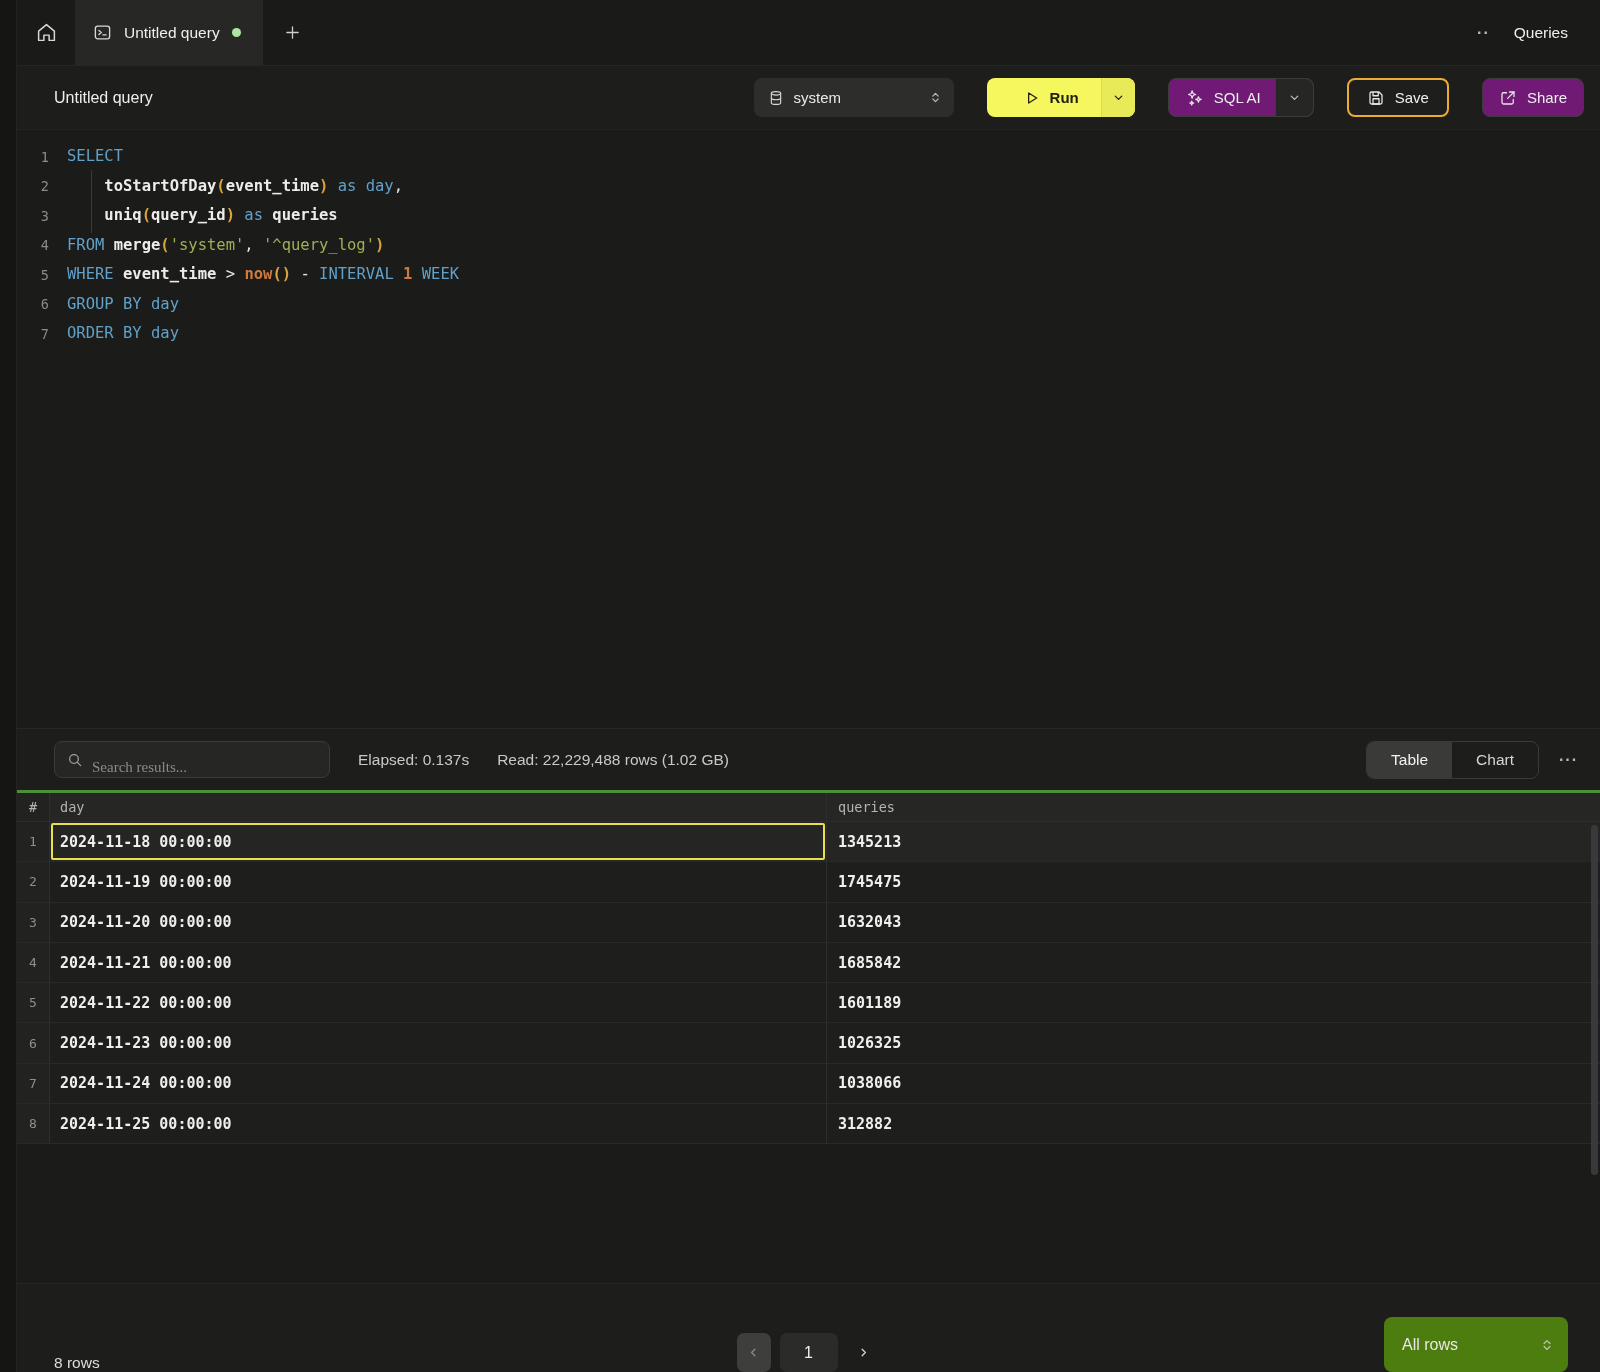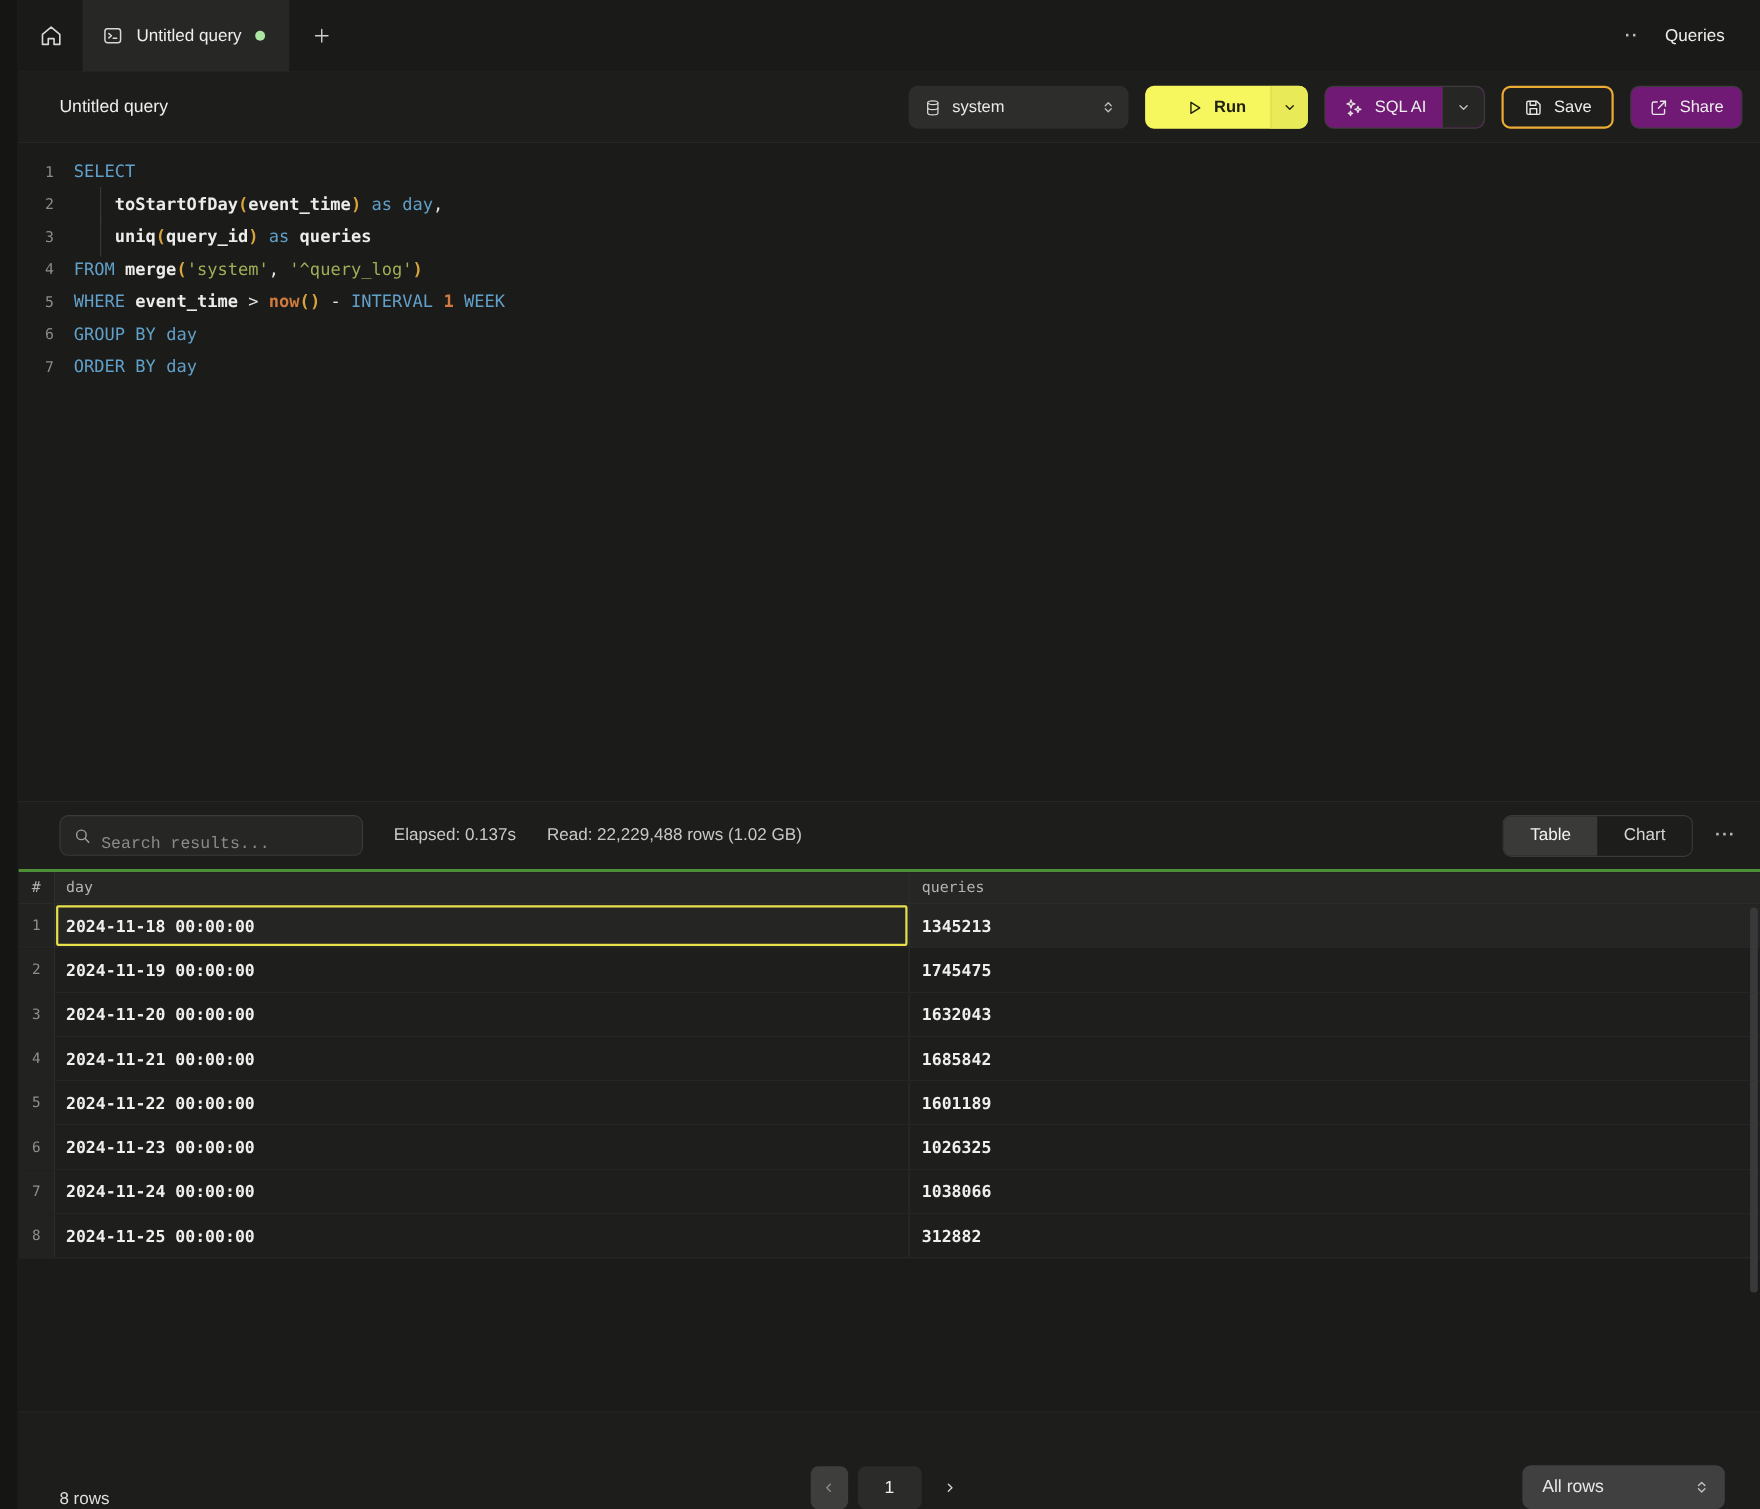--- a/index.html
+++ b/index.html
@@ -23,21 +23,21 @@
   .tab-label { font-size:15.5px; color:#eeeeec; }
   .unsaved-dot { width:9px; height:9px; border-radius:50%; background:#abe7a3; }
   .plus-btn { width:60px; display:flex; align-items:center; justify-content:center; cursor:pointer; color:#cfcfcd; }
   .tabbar-right { margin-left:auto; display:flex; align-items:center; gap:24px; padding-right:32px; }
   .ellipsis { color:#b8b8b6; letter-spacing:1px; font-weight:bold; cursor:pointer; font-size:16px; }
   .queries-link { font-size:15.5px; color:#eeeeec; cursor:pointer; }
 
   
   .toolbar { height:64px; background:#1d1d1c; display:flex; align-items:center; padding:0 16px 0 37px; border-bottom:1px solid #252524; }
   .page-title { font-size:16px; color:#eeeeec; }
-  .toolbar-actions { margin-left:auto; display:flex; align-items:center; gap:15px; }
+  .toolbar-actions { margin-left:auto; display:flex; align-items:center; gap:33px; }
   .ctrl { height:39px; border-radius:8px; display:flex; align-items:center; cursor:pointer; }
   .db-select { background:#2d2d2b; width:200px; padding:0 12px 0 14px; gap:10px; }
   .db-select .lbl { flex:1; font-size:15px; color:#e9e9e7; }
   .run-btn { background:#f6f75f; color:#21210f; font-weight:bold; overflow:hidden;padding-left:19px; }
   .run-main { display:flex; align-items:center; gap:10px; padding:0 22px 0 18px; height:100%; }
   .run-caret { height:100%; display:flex; align-items:center; padding:0 10px; background:#e9ea58; border-left:1px solid #d9da4f; }
   .outline-btn { background:#701a75; border:1px solid #3c3c3a; }
   .sqlai-main { display:flex; align-items:center; gap:10px; padding:0 14px 0 16px; height:100%; }
   .sqlai-caret { height:100%; display:flex; align-items:center; padding:0 12px; border-left:1px solid #3c3c3a; background:#262625; border-radius:0 8px 8px 0; }
   .save-btn { border:2px solid #ecab35; background:#1e1e1d; gap:10px; padding:0 18px; font-size:15px; }
@@ -54,21 +54,21 @@
   .tk-k { color:#61a0c8; }
   .tk-f { color:#ececeb; font-weight:bold; }
   .tk-b { color:#d9a33c; font-weight:bold; }
   .tk-s { color:#a0ae56; }
   .tk-o { color:#cf7a3e; font-weight:bold; }
   .tk-p { color:#e6e6e4; }
 
   
   .results-bar { height:62px; background:#1d1d1c; border-top:1px solid #272726; display:flex; align-items:center; padding:0 22px 0 37px; gap:28px; }
   .search-box { width:276px; height:37px; background:#262625; border:1px solid #3a3a38; border-radius:8px; display:flex; align-items:center; padding:0 12px; gap:9px; }
-  .search-box input { background:transparent; border:none; outline:none; color:#e6e6e4; font-size:15px; width:100%; font-family:Liberation Mono, monospace;margin-top:16px; }
+  .search-box input { background:transparent; border:none; outline:none; color:#e6e6e4; font-size:15px; width:100%; font-family:Liberation Serif, serif;margin-top:16px; }
   .search-box input::placeholder { color:#8b8b89; }
   .stat { color:#c9c9c7; font-size:15.5px; }
   .results-right { margin-left:auto; display:flex; align-items:center; gap:20px; }
   .seg { display:flex; border:1px solid #3a3a38; border-radius:8px; overflow:hidden; height:38px; }
   .seg-item { padding:0 24px; display:flex; align-items:center; font-size:15.5px; color:#d5d5d3; cursor:pointer; }
   .seg-item.active { background:#3a3a39; color:#f2f2f0; }
 
   .green-divider { height:3px; background:#4c8f38; }
 
   
@@ -85,21 +85,21 @@
   .trow.selected .daycol::after { content:""; position:absolute; inset:1px 1px 1px 1px; border:2px solid #e9e14c; border-radius:2px; pointer-events:none; }
   .table-scrollbar { position:absolute; right:2px; top:32px; width:7px; height:350px; background:#39393b; border-radius:4px; }
 
   
   .footer { height:89px; border-top:1px solid #272726; background:#1d1d1c; display:flex; align-items:flex-end; padding:0 32px 0 37px; position:relative; }
   .rowcount { font-size:15.5px; color:#dededc; }
   .pagination { position:absolute; left:50%; transform:translateX(-50%); display:flex; align-items:center; gap:9px; }
   .page-prev { width:34px; height:39px; background:#3e3e3c; border-radius:7px; display:flex; align-items:center; justify-content:center; color:#8a8a88; cursor:pointer; font-size:17px; }
   .page-num { width:58px; height:39px; background:#2b2b2a; border-radius:7px; display:flex; align-items:center; justify-content:center; color:#efefed; font-size:16px; cursor:pointer; }
   .page-next { width:34px; height:39px; display:flex; align-items:center; justify-content:center; color:#cfcfcd; cursor:pointer; font-size:17px; }
-  .allrows-select { margin-left:auto; width:184px; height:40px; background:#404040; border-radius:8px; display:flex; align-items:center; padding:0 14px 0 18px; cursor:pointer; }
+  .allrows-select { margin-left:auto; width:184px; height:55px; background:#4d7c0f; border-radius:8px; display:flex; align-items:center; padding:0 14px 0 18px; cursor:pointer; }
   .allrows-select .lbl { flex:1; font-size:16px; color:#e8e8e6; }
 
   .icon { display:inline-flex; align-items:center; justify-content:center; flex:none; }
   svg { display:block; }
 </style>
 </head>
 <body>
 
 <div class="app">
   <div class="left-rail"></div>

